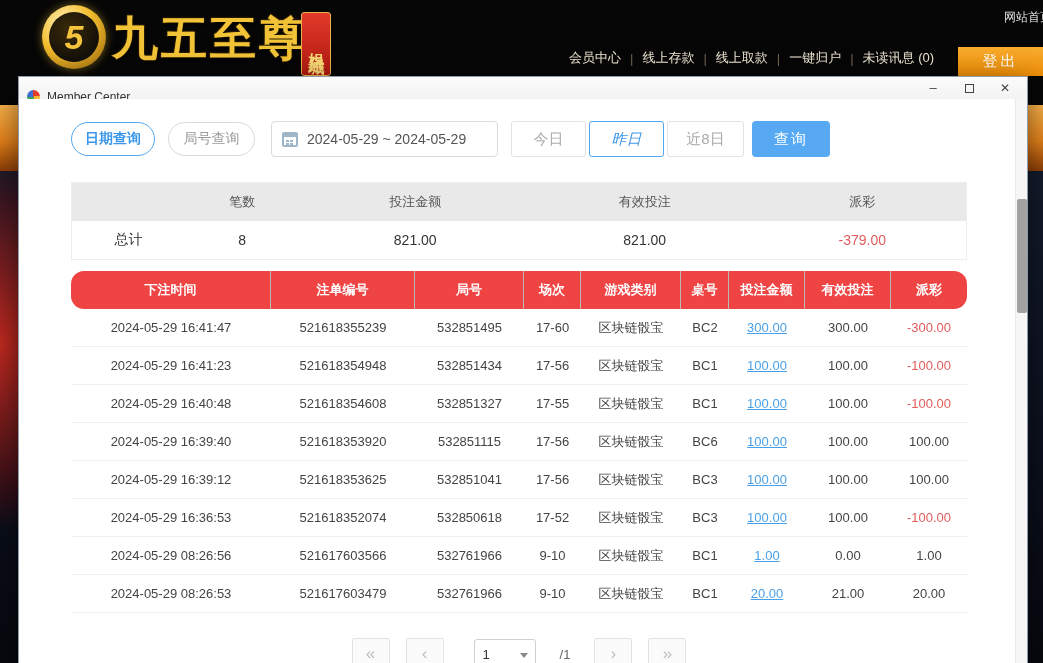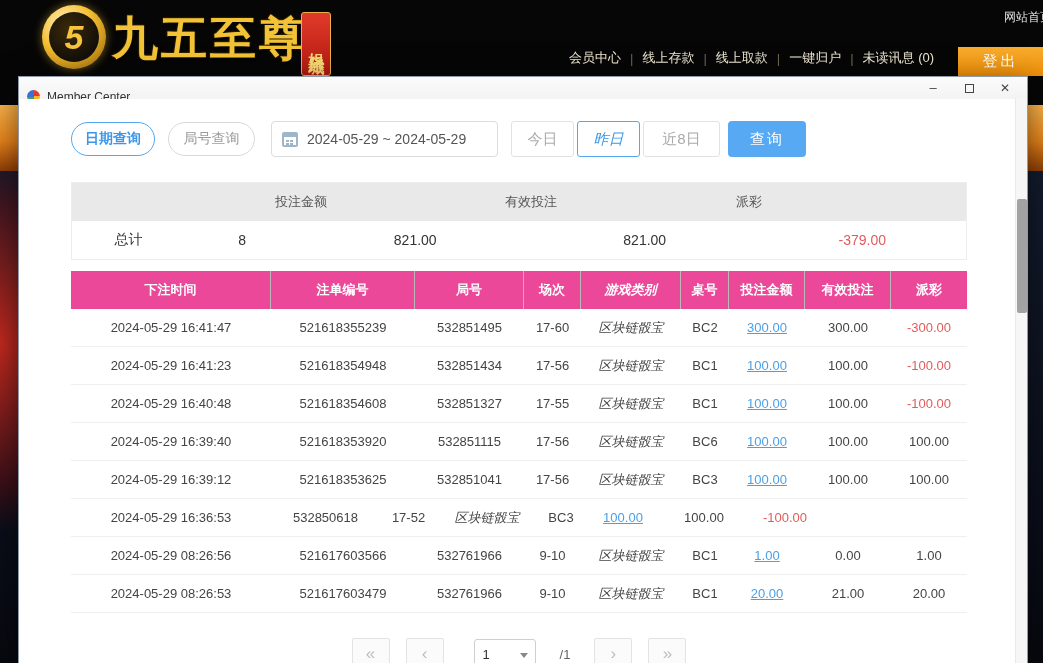--- a/index.html
+++ b/index.html
@@ -64,43 +64,43 @@
   .pill { height:34px; padding:0 10px; border:1px solid #d9d9d9; border-radius:17px; background:#fff;
     display:flex; align-items:center; justify-content:center; font-size:14px; color:#999; cursor:pointer; }
   .pill.w84 { width:84px; } .pill.w87 { width:87px; }
   .pill.active { border-color:#53a8f1; color:#3c97ea; font-weight:bold; }
   .datebox { width:227px; height:36px; border:1px solid #dcdcdc; border-radius:4px; background:#fff;
     display:flex; align-items:center; padding:0 10px; font-size:14px; color:#555; cursor:pointer; }
   .cal-icon { width:16px; height:15px; border:2px solid #9fb6c9; border-radius:2px; position:relative; margin-right:9px; }
   .cal-icon::before { content:""; position:absolute; left:0; right:0; top:0; height:3px; background:#9fb6c9; }
   .cal-icon::after { content:""; position:absolute; left:2px; top:6px; width:3px; height:2px; background:#9fb6c9;
     box-shadow:4px 0 #9fb6c9, 0 3px #9fb6c9, 4px 3px #9fb6c9; }
-  .qbtn { width:63px; height:36px; border:1px solid #e2e2e2; border-radius:3px; background:#fff;
+  .qbtn { width:75px; height:36px; border:1px solid #e2e2e2; border-radius:3px; background:#fff;
     display:flex; align-items:center; justify-content:center; font-size:15px; color:#aaa; cursor:pointer; }
   .qbtn.w77 { width:77px; }
   .qbtn.active { border-color:#53a8f1; color:#3c97ea;font-style:italic; }
   .query-btn { width:78px; height:36px; background:#56a9f2; border-radius:4px; color:#fff;
     display:flex; align-items:center; justify-content:center; font-size:15px; letter-spacing:2px; cursor:pointer; }
 
   
   .summary { position:absolute; left:52px; top:83px; width:896px; border:1px solid #ededed; }
   .srow { display:flex; height:38px; }
   .shead { background:#e9e9e9; color:#555; font-size:13px; }
   .sbody { background:#fff; font-size:14px; color:#333; }
   .cell { display:flex; align-items:center; justify-content:center; height:100%; }
   .s0 { width:113px; } .s1 { width:115px; } .s2 { width:232px; } .s3 { width:228px; } .s4 { width:208px; }
 
   
   .bet-table { position:absolute; left:52px; top:172px; width:896px; }
   .trow { display:flex; height:38px; background:#fff; border-bottom:1px solid #efefef; font-size:13px; color:#444; }
-  .thead { background:#ec4899; color:#fff; font-weight:bold; border-bottom:none; }
+  .thead { background:#ef4444; color:#fff; font-weight:bold; border-bottom:none;border-radius:13px; }
   .thead .cell { border-right:1px solid #b9b9b9; }
   .thead .cell:last-child { border-right:none; }
   .w0 { width:200px; } .w1 { width:144px; } .w2 { width:109px; } .w3 { width:57px; }
-  .w4 { width:100px;font-style:italic; } .w5 { width:48px; } .w6 { width:76px; } .w7 { width:86px; } .w8 { width:76px; }
+  .w4 { width:100px; } .w5 { width:48px; } .w6 { width:76px; } .w7 { width:86px; } .w8 { width:76px; }
   .blink { color:#4aa0e8; text-decoration:underline; cursor:pointer; }
   .neg { color:#e25b5b; }
 
   
   .pagination { position:absolute; left:52px; top:539px; width:896px;
     display:flex; align-items:center; justify-content:center; gap:16px; }
   .pg-btn { width:38px; height:32px; background:#fbfbfb; border:1px solid #e3e3e3; border-radius:2px;
     display:flex; align-items:center; justify-content:center; color:#bdbdbd; font-size:17px; cursor:pointer; }
   .page-select { width:62px; height:30px; border:1px solid #cfcfcf; border-radius:3px; background:#fff;
     display:flex; align-items:center; padding:0 8px; font-size:13px; color:#333; position:relative;
@@ -175,20 +175,21 @@
         </div>
         <div class="qbtn">今日</div>
         <div class="qbtn active">昨日</div>
         <div class="qbtn w77">近8日</div>
         <div class="query-btn">查询</div>
       </div>
 
       <div class="summary">
         <div class="srow shead">
             <div class="cell s0"></div>
+            <div class="cell s1">笔数</div>
             <div class="cell s2">投注金额</div>
             <div class="cell s3">有效投注</div>
             <div class="cell s4">派彩</div>
           </div>
         <div class="srow sbody">
           <div class="cell s0">总计</div>
           <div class="cell s1">8</div>
           <div class="cell s2">821.00</div>
           <div class="cell s3">821.00</div>
           <div class="cell s4 neg">-379.00</div>
@@ -258,20 +259,21 @@
               <div class="cell w2">532851041</div>
               <div class="cell w3">17-56</div>
               <div class="cell w4">区块链骰宝</div>
               <div class="cell w5">BC3</div>
               <div class="cell w6 blink">100.00</div>
               <div class="cell w7">100.00</div>
               <div class="cell w8">100.00</div>
             </div>
             <div class="trow">
               <div class="cell w0">2024-05-29 16:36:53</div>
+              <div class="cell w1">521618352074</div>
               <div class="cell w2">532850618</div>
               <div class="cell w3">17-52</div>
               <div class="cell w4">区块链骰宝</div>
               <div class="cell w5">BC3</div>
               <div class="cell w6 blink">100.00</div>
               <div class="cell w7">100.00</div>
               <div class="cell w8 neg">-100.00</div>
             </div>
             <div class="trow">
               <div class="cell w0">2024-05-29 08:26:56</div>

